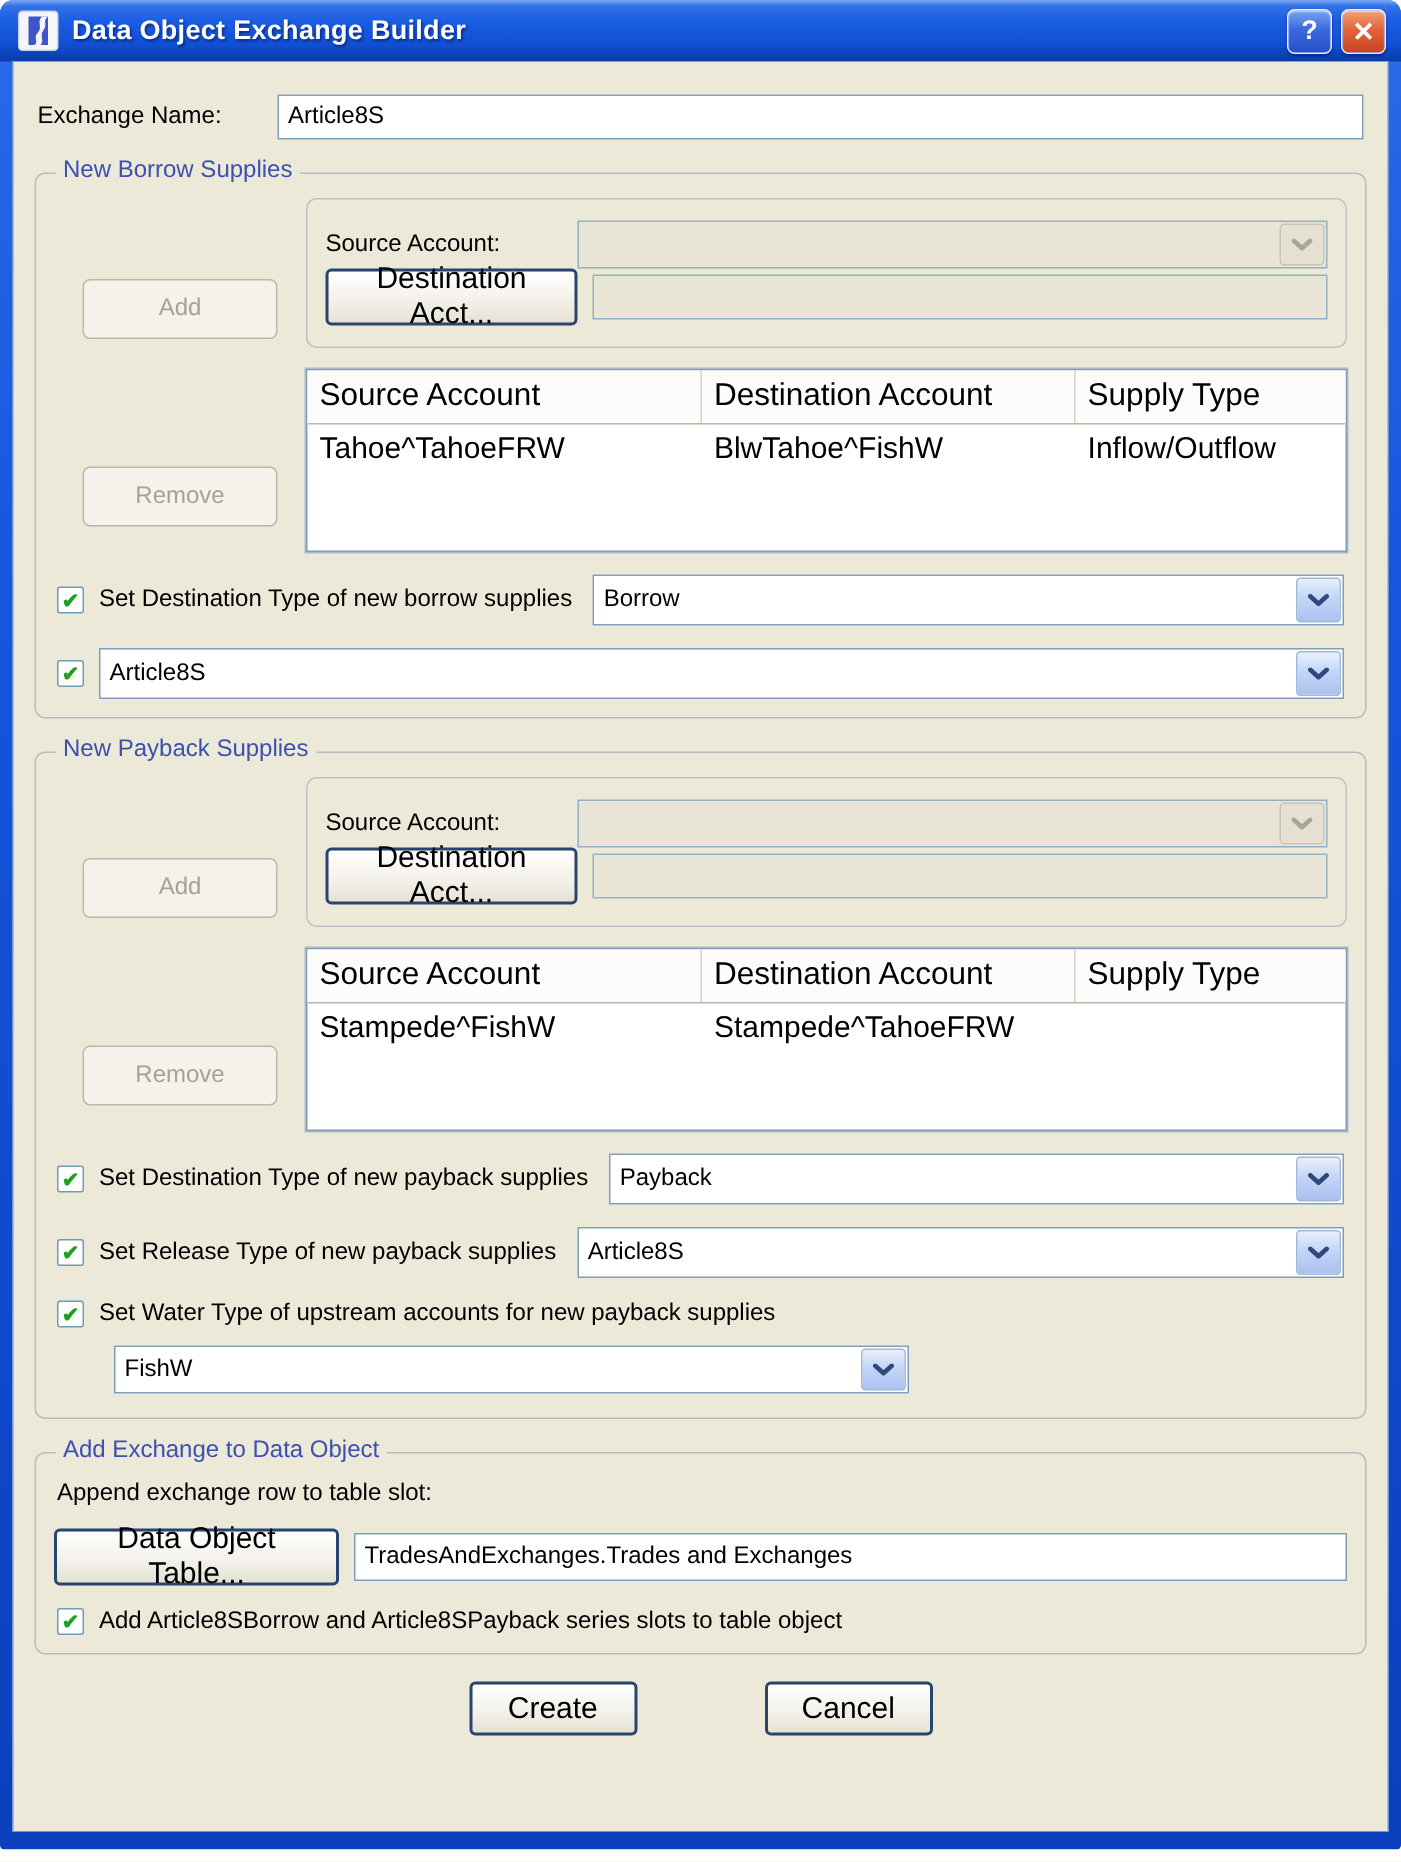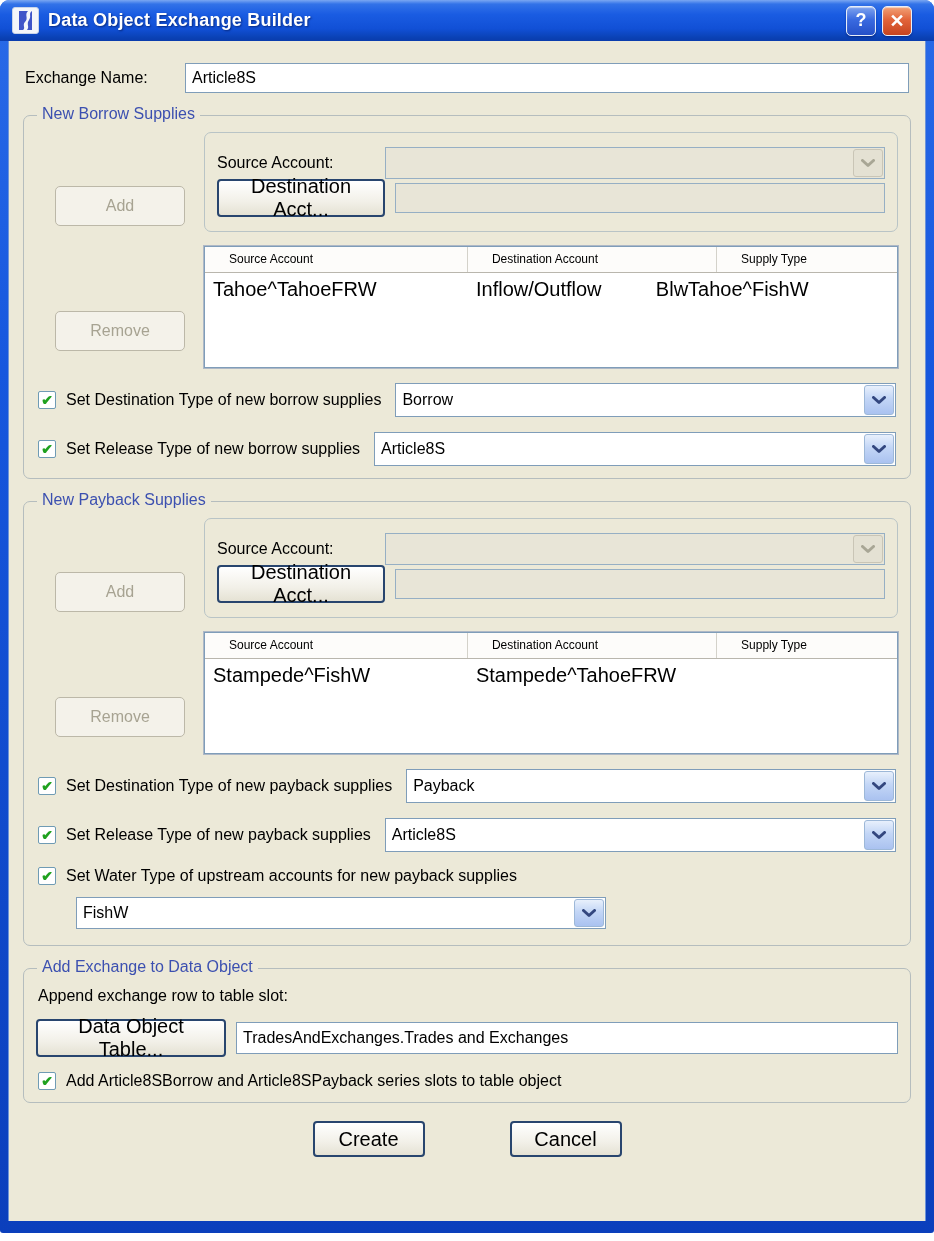--- a/index.html
+++ b/index.html
@@ -8,21 +8,21 @@
 
   
   .window {
     width:934px; height:1233px;
     background: linear-gradient(180deg,#2A6BE8 0%, #1657DE 30%, #0B3FBC 100%);
     border-radius:9px 9px 3px 3px;
     padding:0 8px 12px 8px;
     position:relative;
   }
   .titlebar {
-    height:41px; margin:0 -8px; padding:0 22px 0 12px;
+    height:41px; margin:0 -8px; padding:0 10px 0 12px;
     border-radius:9px 9px 0 0;
     background: linear-gradient(180deg,#7AA7F2 0%, #3272E8 10%, #1A5CE2 35%, #1150D6 70%, #0A41B4 92%, #0A3CAC 100%);
     display:flex; align-items:center;
   }
   .title-icon {
     width:27px; height:27px; margin-right:9px;
     background:#F4F6FA; border:1px solid #C9D4E8; border-radius:3px;
     display:flex; align-items:center; justify-content:center;
   }
   .titlebar .title {
@@ -113,21 +113,21 @@
   .field-disabled { flex:1; background:#E8E5D7 !important; border-color:#96AFC4 !important; }
 
   
   .sect-table { display:flex; align-items:center; margin-top:14px; }
   .supply-table {
     flex:1; border:1px solid #7F9DB9; background:#fff; height:122px;
     display:flex; flex-direction:column; box-shadow:0 0 0 1px #AEB8C6;
   }
   .thead { display:flex; border-bottom:1px solid #B9B6AD; background:#FDFCFA; }
   .th {
-    font-size:12px; color:#000; padding:5px 8px 6px 24px;
+    font-size:21px; color:#000; padding:5px 8px 6px 8px;
     border-right:1px solid #D4D2CA;
   }
   .trow { display:flex; }
   .td { font-size:20px; color:#000; padding:5px 8px; }
   .c1 { width:38%; } .c2 { width:36%; } .c3 { width:26%; border-right:none; }
 
   
   .chk-row { display:flex; align-items:center; margin:15px 2px 0 2px; }
   .checkbox {
     width:18px; height:18px; flex:none; background:#fff;
@@ -208,42 +208,41 @@
           <div class="btn-disabled">Remove</div>
         </div>
         <div class="supply-table">
           <div class="thead">
             <span class="th c1">Source Account</span>
             <span class="th c2">Destination Account</span>
             <span class="th c3">Supply Type</span>
           </div>
           <div class="trow">
             <span class="td c1">Tahoe^TahoeFRW</span>
+            <span class="td c2">BlwTahoe^FishW</span>
             <span class="td c3">Inflow/Outflow</span>
-            <span class="td c2">BlwTahoe^FishW</span>
           </div>
         </div>
       </div>
 
       <div class="chk-row">
         <span class="checkbox">✔</span>
         <span class="lbl">Set Destination Type of new borrow supplies</span>
         <div class="combo">
           <span class="ctext">Borrow</span>
           <span class="carrow">
             <svg width="14" height="9" viewBox="0 0 14 9">
                 <path d="M1.5 1.5 L7 6.5 L12.5 1.5" fill="none" stroke="#33477F" stroke-width="3" stroke-linecap="round" stroke-linejoin="round"></path>
               </svg>
           </span>
         </div>
       </div>
 
       <div class="chk-row">
         <span class="checkbox">✔</span>
-        <span class="lbl">Set Release Type of new borrow supplies</span>
         <div class="combo">
           <span class="ctext">Article8S</span>
           <span class="carrow">
             <svg width="14" height="9" viewBox="0 0 14 9">
                 <path d="M1.5 1.5 L7 6.5 L12.5 1.5" fill="none" stroke="#33477F" stroke-width="3" stroke-linecap="round" stroke-linejoin="round"></path>
               </svg>
           </span>
         </div>
       </div>
     </div>

